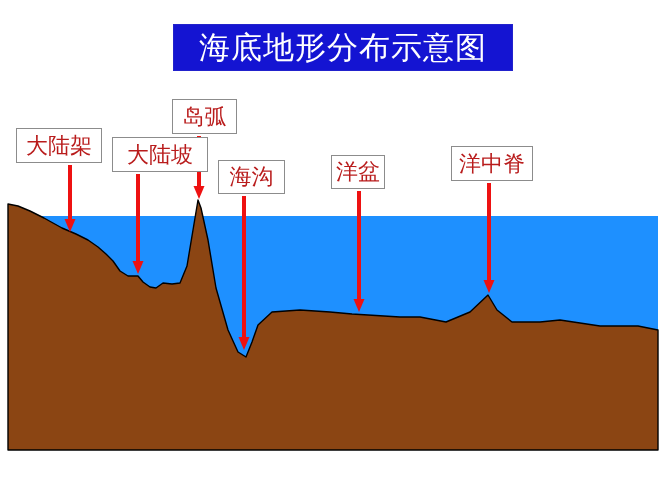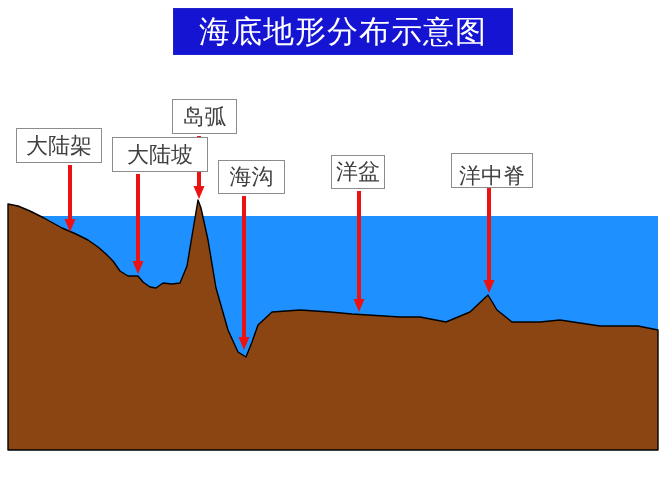--- a/index.html
+++ b/index.html
@@ -20,21 +20,21 @@
     position: relative;
     width: 667px;
     height: 500px;
     background: #ffffff;
   }
 
   
   .title-box {
     position: absolute;
     left: 173px;
-    top: 8px;
+    top: 24px;
     width: 340px;
     height: 47px;
     background: #1414d2;
     border: 1px solid #2222cc;
     box-sizing: border-box;
     display: flex;
     align-items: center;
     justify-content: center;
   }
   .title-text {
@@ -60,21 +60,21 @@
     position: absolute;
     background: #ffffff;
     border: 1px solid #8c8c8c;
     box-sizing: border-box;
     display: flex;
     align-items: center;
     justify-content: center;
     white-space: nowrap;
   }
   .label-box span {
-    color: #404040;
+    color: #b91c1c;
     font-size: 22px;
     line-height: 1;
     font-family: "Liberation Serif", "DejaVu Serif", serif;
   }
 </style>
 </head>
 <body>
 
 <div id="stage">
 
@@ -130,17 +130,17 @@
   </div>
 
   <div class="label-box" id="lb3" style="left: 218px; top: 160px; width: 67px; height: 34px; border-color: rgb(140, 140, 140);">
     <span>海沟</span>
   </div>
 
   <div class="label-box" id="lb4" style="left: 331px; top: 155px; width: 54px; height: 34px; border-color: rgb(140, 140, 140);">
     <span>洋盆</span>
   </div>
 
-  <div class="label-box" id="lb5" style="left: 451px; top: 153px; width: 82px; height: 35px; border-color: rgb(140, 140, 140); align-items: flex-end;">
+  <div class="label-box" id="lb5" style="left: 451px; top: 146px; width: 82px; height: 35px; border-color: rgb(140, 140, 140);">
     <span>洋中脊</span>
   </div>
 
 </div>
 
 </body></html>

